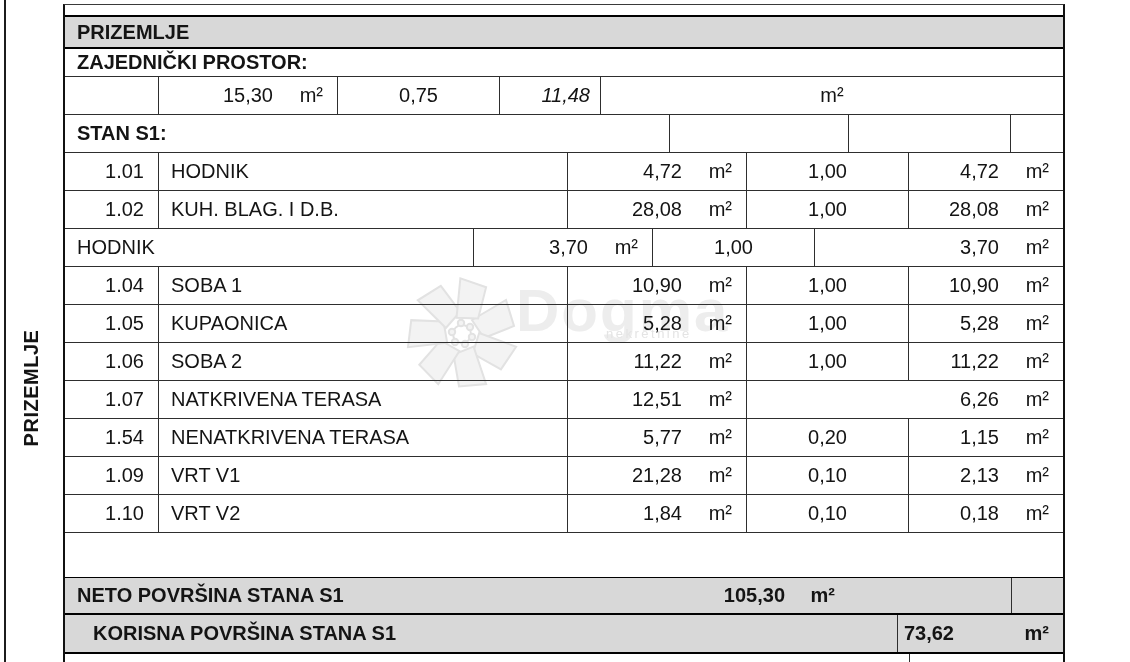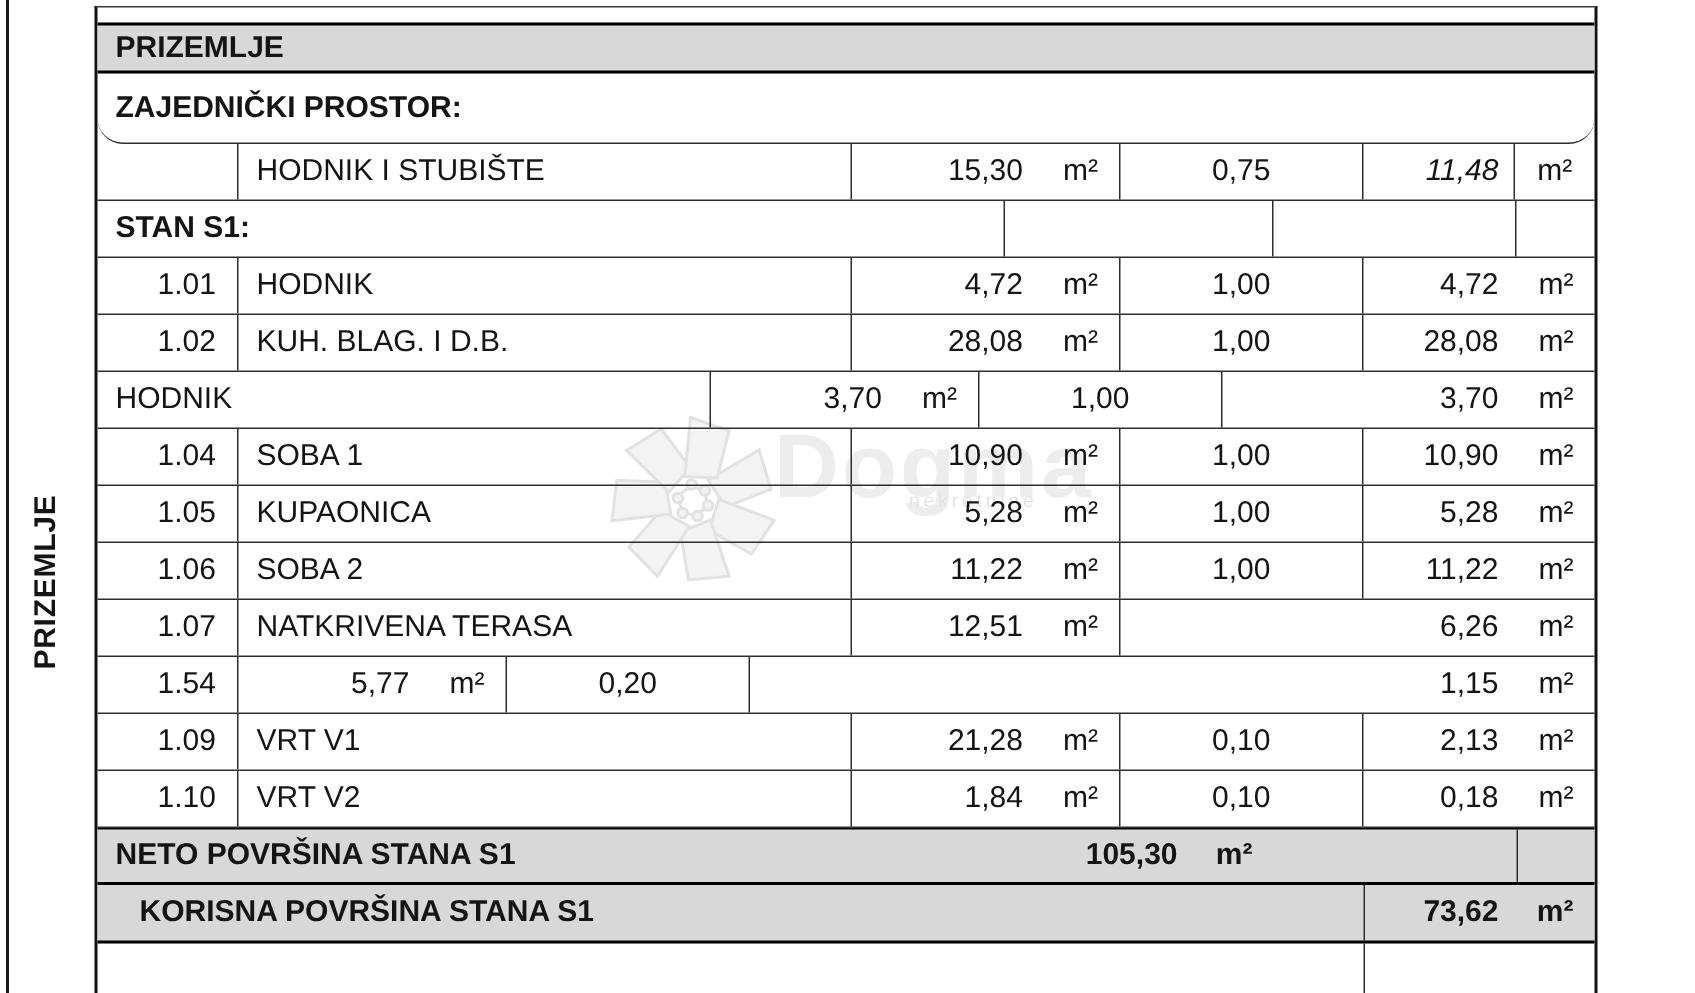--- a/index.html
+++ b/index.html
@@ -23,41 +23,41 @@
     box-sizing:border-box;font-size:20px;
   }
   .tbl *{box-sizing:border-box;}
   .row{display:flex;align-items:center;background:transparent;}
   .spacer{height:10px;}
   .hdr{
     height:34px;background:#d8d8d8;font-weight:bold;
     border-top:2.5px solid #000;border-bottom:2.5px solid #000;
     padding-left:12px;
   }
-  .grp{height:47px;font-weight:bold;border-bottom:1.5px solid #2e2e2e;padding-left:12px;border-radius:17px;}
+  .grp{height:28px;font-weight:bold;border-bottom:1.5px solid #2e2e2e;padding-left:12px;}
   .stan{height:38px;border-bottom:1.5px solid #2e2e2e;}
   .r{height:38px;border-bottom:1.5px solid #2e2e2e;}
-  .neto{height:38px;background:#d8d8d8;border-top:1px solid #000;border-bottom:2px solid #000;font-weight:bold;}
+  .neto{height:38px;background:#d8d8d8;border-top:1px solid #000;border-bottom:2px solid #000;font-weight:bold;margin-top:44px;}
   .korisna{height:39px;background:#d8d8d8;border-bottom:2.5px solid #000;font-weight:bold;}
   .empty-row{height:42px;}
   
   .c{height:100%;display:flex;align-items:center;}
   .div-r{border-right:1.5px solid #2e2e2e;}
   .c-num{width:94px;justify-content:flex-end;padding-right:14px;}
   .c-name{width:409px;padding-left:12px;}
   .c-area{width:179px;padding:0 14px 0 6px;}
   .c-coef{width:162px;justify-content:center;}
   .c-red{width:101px;justify-content:flex-end;padding-right:10px;font-style:italic;}
   .c-m2{flex:1;justify-content:center;}
   .c-redm{flex:1;padding:0 14px 0 6px;}
   .val{flex:1;text-align:right;}
   .unit{width:50px;text-align:right;}
   .lbl-wide{width:605px;padding-left:12px;}
   .lbl-wider{width:844px;padding-left:28px;}
-  .bl{border-left:1.5px solid #2e2e2e;}
+  .bl{border-left:1.5px solid #2e2e2e;gap:45px;}
 </style>
 </head>
 <body>
 
 <div class="page-left-border"></div>
 
 <div class="side-label">PRIZEMLJE</div>
 
 <svg class="watermark" viewBox="0 0 340 132">
   <g transform="translate(64,66)" fill="#f3f3f3" stroke="#e2e2e2" stroke-width="2">
@@ -89,21 +89,20 @@
   <div class="row hdr">
     <span>PRIZEMLJE</span>
   </div>
 
   <div class="row grp">
     <span>ZAJEDNIČKI PROSTOR:</span>
   </div>
 
   <div class="row r">
     <div class="c c-num div-r"></div>
-    <div class="c c-name div-r">HODNIK I STUBIŠTE</div>
     <div class="c c-area div-r">
       <span class="val">15,30</span>
       <span class="unit">m²</span>
     </div>
     <div class="c c-coef div-r">0,75</div>
     <div class="c c-red div-r">11,48</div>
     <div class="c c-m2">m²</div>
   </div>
 
   <div class="row stan">
@@ -205,20 +204,21 @@
       <span class="unit">m²</span>
     </div>
     <div class="c c-redm">
       <span class="val">6,26</span>
       <span class="unit">m²</span>
     </div>
   </div>
 
   <div class="row r">
     <div class="c c-num div-r">1.54</div>
+    <div class="c c-name div-r">NENATKRIVENA TERASA</div>
     <div class="c c-area div-r">
       <span class="val">5,77</span>
       <span class="unit">m²</span>
     </div>
     <div class="c c-coef div-r">0,20</div>
     <div class="c c-redm">
       <span class="val">1,15</span>
       <span class="unit">m²</span>
     </div>
   </div>

